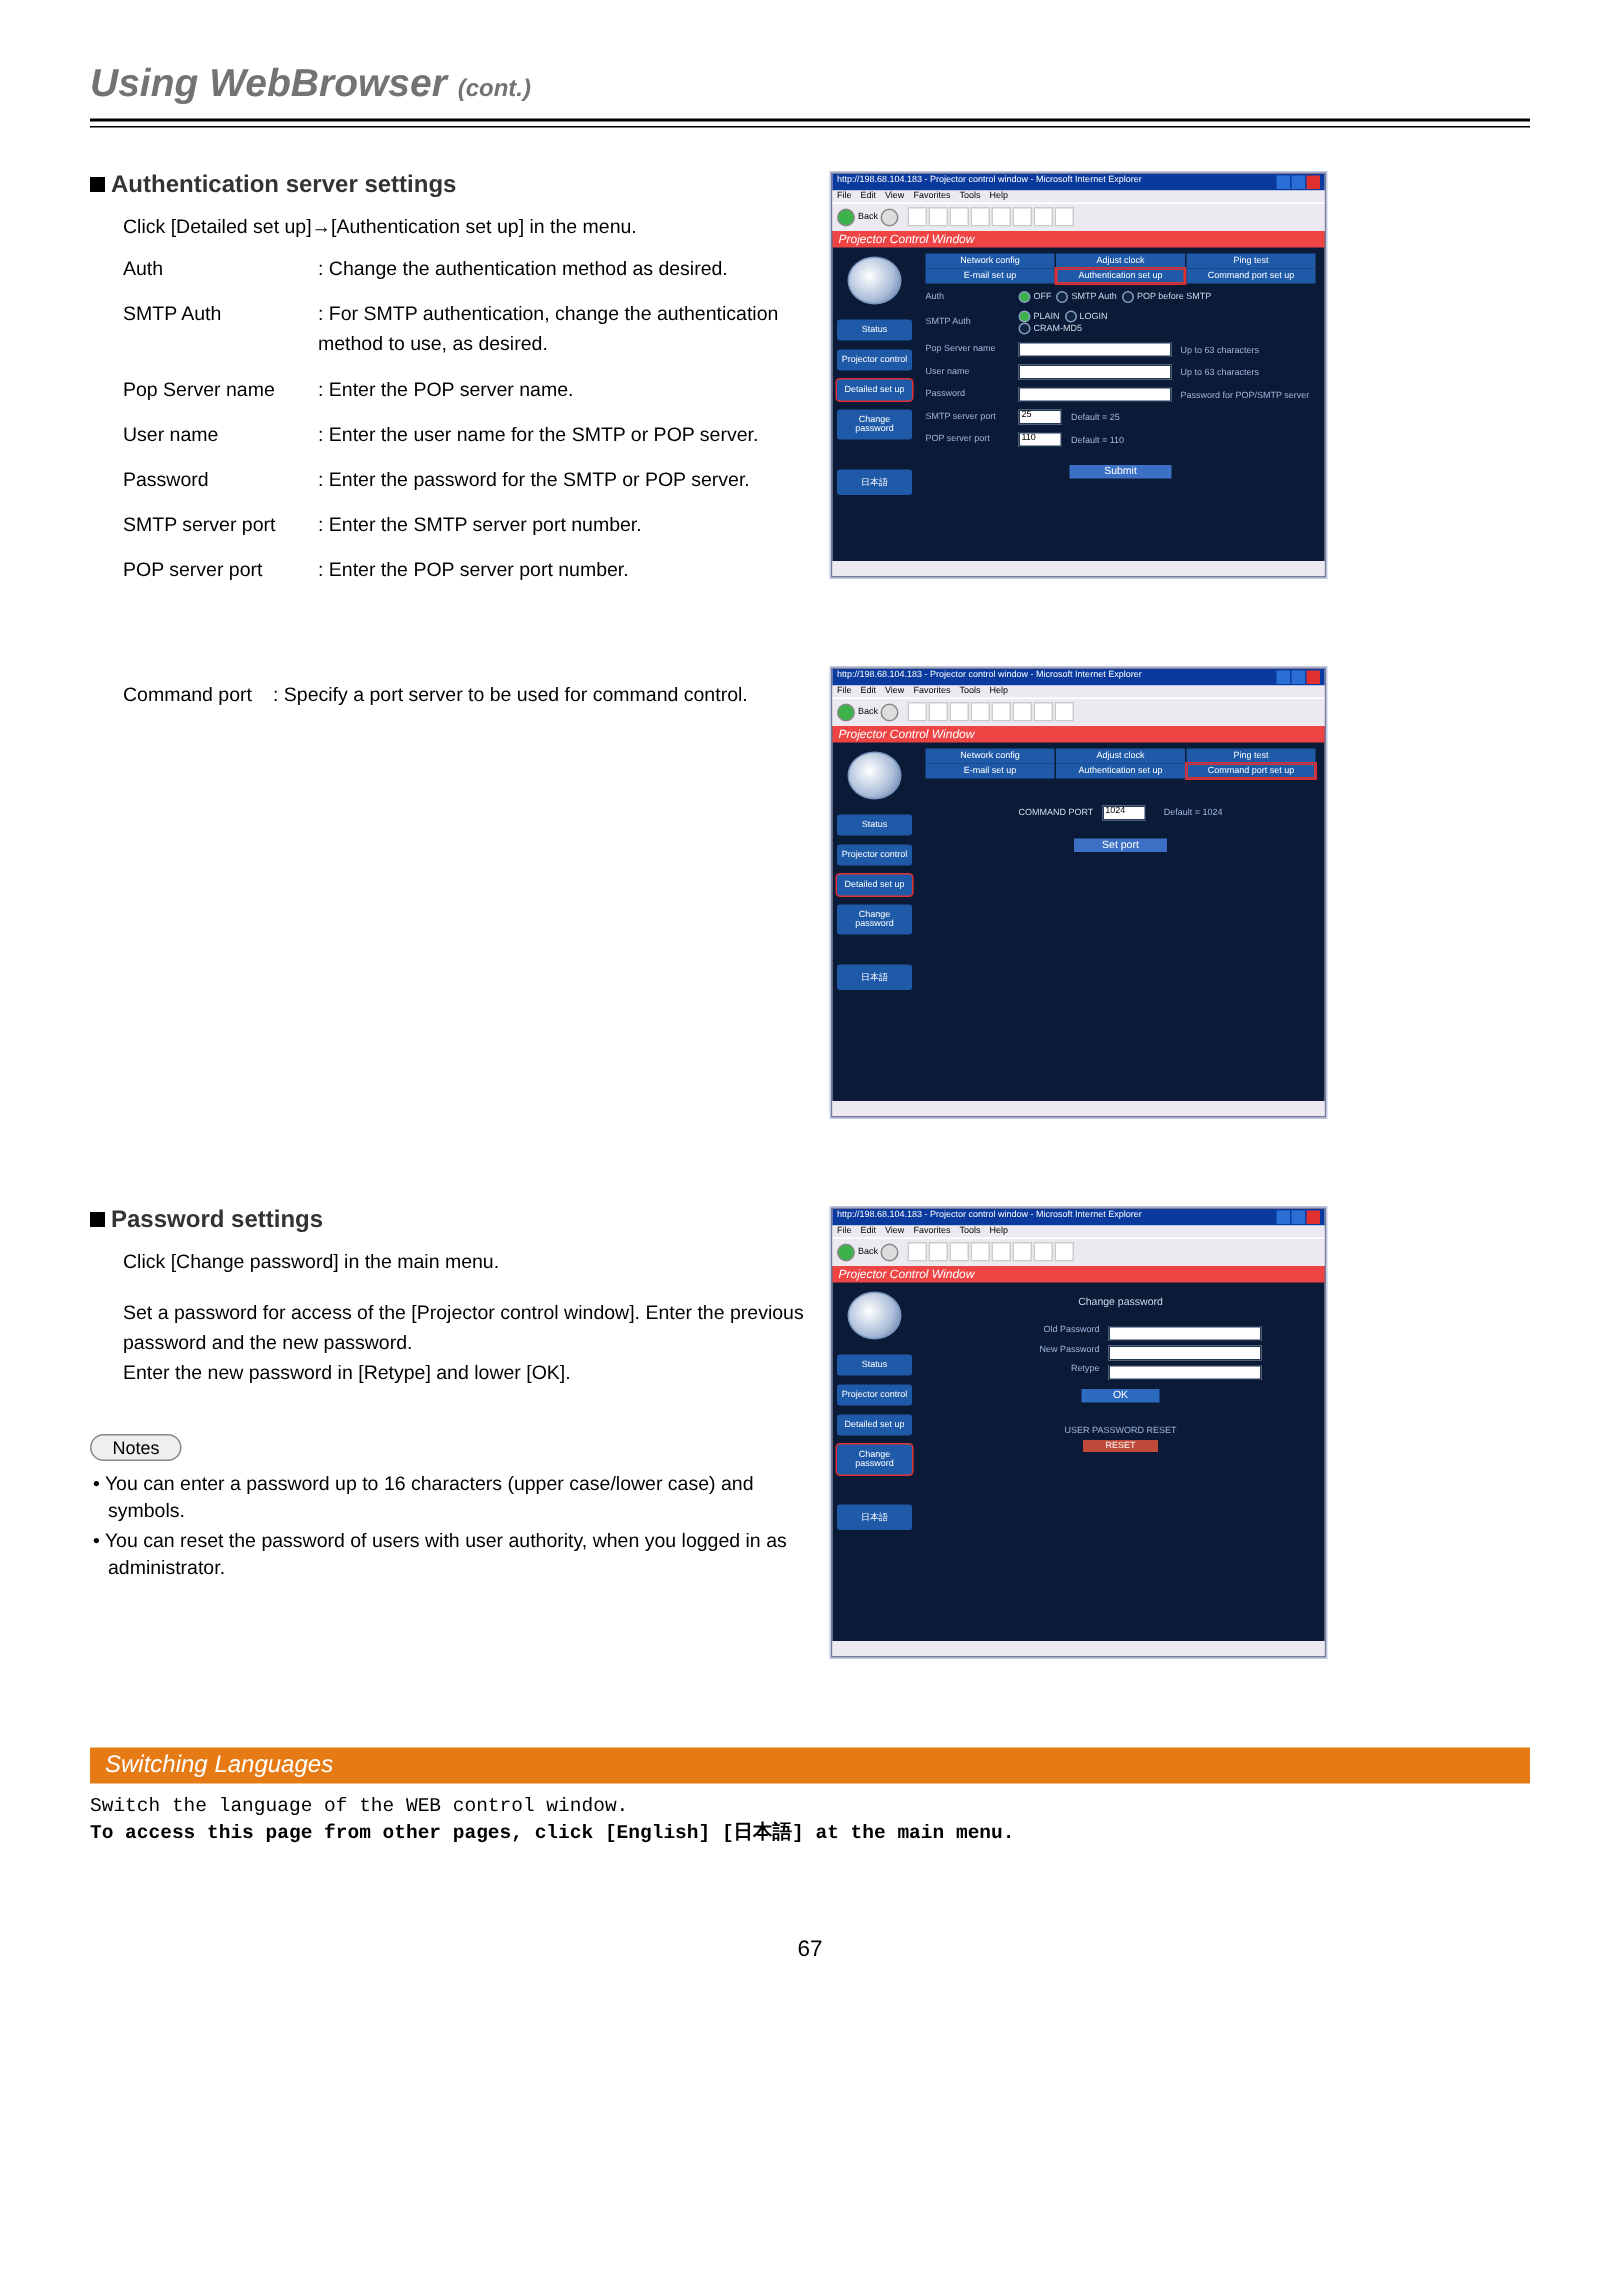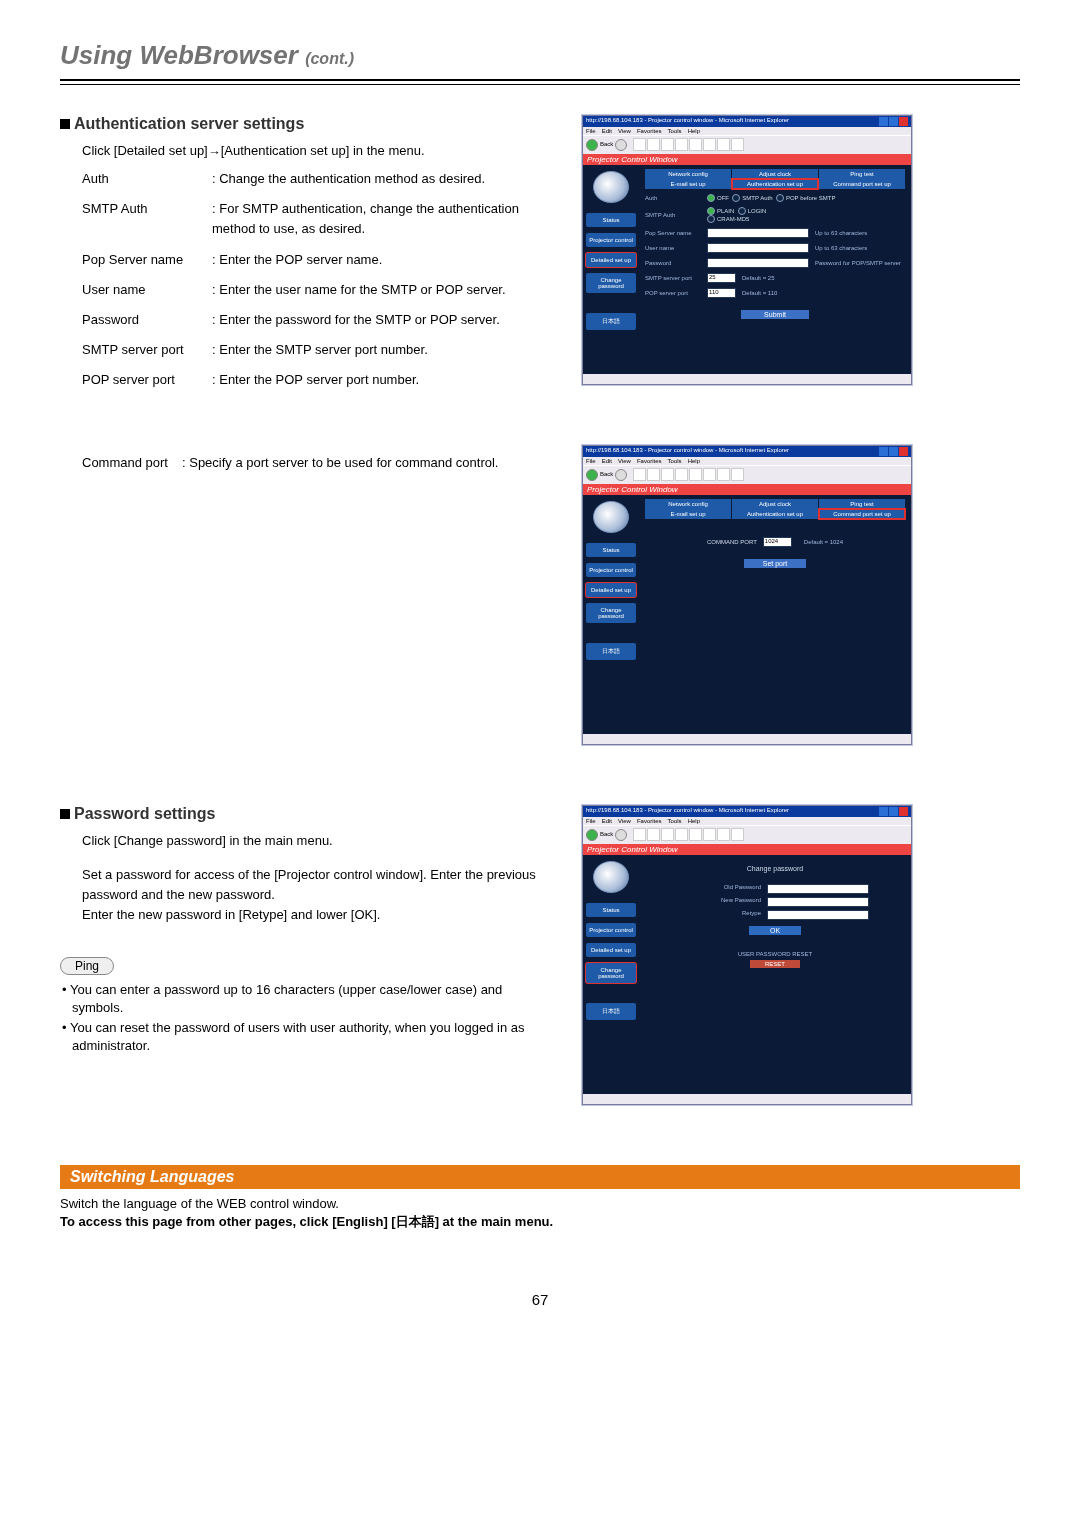--- a/index.html
+++ b/index.html
@@ -1,34 +1,34 @@
 <!DOCTYPE html>
 <html><head>
   <meta charset="utf-8">
   <style>
     body { font-family: Arial, sans-serif; margin: 0; padding: 40px 60px; color: #000; width: 960px; }
     .title { font-size: 26px; font-weight: bold; font-style: italic; color: #737373; margin-bottom: 5px; }
     .title .cont { font-size: 16px; font-style: italic; }
     .hr-top { border: none; border-top: 2px solid #000; border-bottom: 1px solid #000; height: 3px; margin-bottom: 30px; }
     .section { margin-bottom: 40px; display: flex; }
-    .left { width: 490px; padding-right: 32px; }
+    .left { width: 490px; padding-right: 4px; }
     .right { width: 330px; }
     .sh { font-weight: bold; color: #333; margin-bottom: 8px; }
     .sq { display:inline-block; width:10px; height:10px; background:#000; margin-right:4px; vertical-align: baseline; }
     .indent { margin-left: 22px; font-size: 13px; line-height: 1.55; }
     .defs { margin-left: 22px; font-size: 13px; line-height: 1.55; margin-top: 8px; }
     .def-row { display:flex; margin-bottom: 6px; }
     .def-k { width: 130px; flex-shrink:0; }
     .def-v { }
     .notes-label { display:inline-block; border:1px solid #888; border-radius:10px; padding: 1px 14px; font-size: 12px; background:#efefef; margin-bottom:6px; }
     .notes-list { font-size:13px; margin:0; padding-left: 0; list-style:none; }
     .notes-list li { padding-left: 12px; text-indent:-10px; margin-bottom:2px; line-height:1.4; }
     .notes-list li:before { content:"• "; }
-    .sw-bar { background: #e67b16; color:#fff; padding: 3px 10px; font-weight:bold; font-style: italic; font-size: 16px; margin-bottom: 6px; }
-    .sw-text { font-size: 13px; line-height: 1.4; }
+    .sw-bar { background: #e67b16; color:#fff; padding: 3px 10px; font-weight:normal; font-style: italic; font-size: 16px; margin-bottom: 6px; }
+    .sw-text { font-size: 13px; line-height: 1.4; font-family: Liberation Mono, monospace; }
     .pagenum { text-align:center; font-size: 15px; margin-top: 60px; }
 
     
     .ss-wrap { border:1px solid #7a7a9a; background:#fff; font-size:6px; color:#000; margin-bottom:20px; box-shadow: 0 0 0 1px #bfc6e0; }
     .ss-tb { background:#0a3a9d; color:#fff; font-size:6px; padding:1px 3px; display:flex; justify-content:space-between; white-space:nowrap; overflow:hidden; }
     .ss-wctrl span { display:inline-block; width:9px; height:9px; margin-left:1px; vertical-align:middle; }
     .ss-min { background:#2a6fd6; } .ss-max { background:#2a6fd6; } .ss-close { background:#e03030; }
     .ss-menu { background:#eceaf0; padding:1px 3px; font-size:6px; }
     .ss-menu span { margin-right:6px; }
     .ss-tbar { background:#eceaf0; padding:2px 3px; height:14px; border-top:1px solid #fff; }
@@ -229,21 +229,21 @@
   </div>
 </div>
 
 <div class="section">
   <div class="left">
     <div class="sh"><span class="sq"></span><span>Password settings</span></div>
     <div class="indent">Click [Change password] in the main menu.</div>
     <div class="indent" style="margin-top:14px;">Set a password for access of the [Projector control window]. Enter the previous password and the new password.</div>
     <div class="indent">Enter the new password in [Retype] and lower [OK].</div>
     <div style="margin-top:30px;">
-      <span class="notes-label">Ping</span>
+      <span class="notes-label">Notes</span>
       <ul class="notes-list">
         <li>You can enter a password up to 16 characters (upper case/lower case) and symbols.</li>
         <li>You can reset the password of users with user authority, when you logged in as administrator.</li>
       </ul>
     </div>
   </div>
   <div class="right">
     <div class="ss-wrap">
       <div class="ss-tb">
           <span>http://198.68.104.183 - Projector control window - Microsoft Internet Explorer</span>

